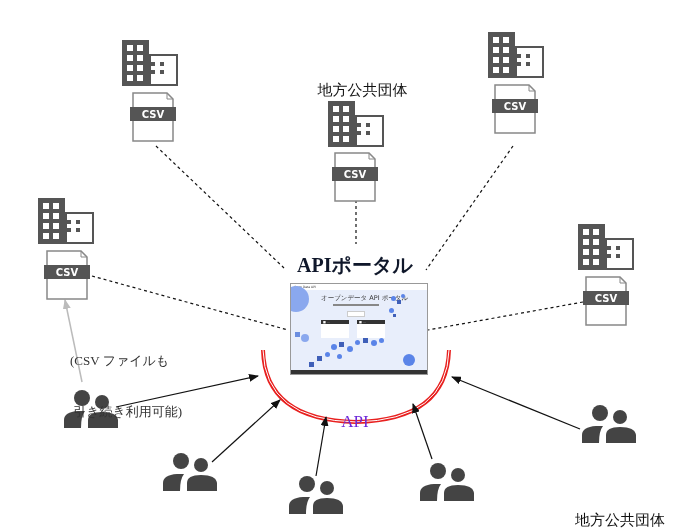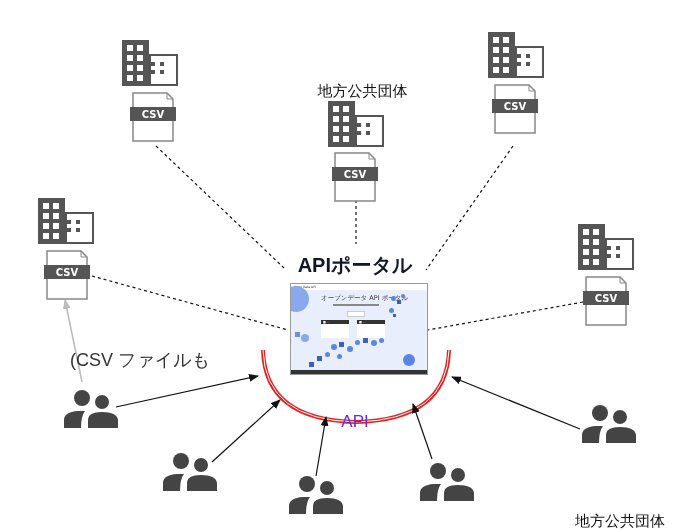--- a/index.html
+++ b/index.html
@@ -1,22 +1,22 @@
 <!DOCTYPE html>
 <html><head>
 <meta charset="utf-8">
 <style>
   html, body { margin:0; padding:0; background:#fff; }
   body { width:699px; height:531px; position:relative; overflow:hidden;
          font-family:"DejaVu Sans", sans-serif; }
   svg#diagram { position:absolute; left:0; top:0; }
-  .lbl { position:absolute; font-family:Liberation Sans, sans-serif; color:#111; text-align:center; white-space:pre; }
+  .lbl { position:absolute; font-family:Liberation Serif, serif; color:#111; text-align:center; white-space:pre; }
   .provider-label { left:290px; top:38px; width:145px; font-size:15px; line-height:21px; }
   .dev-label { left:550px; top:468px; width:140px; font-size:15px; line-height:21px; }
-  .csv-note { left:70px; top:318px; width:150px; font-size:18px; line-height:17px; color:#333; text-align:left; }
+  .csv-note { left:70px; top:318px; width:150px; font-size:13px; line-height:17px; color:#333; text-align:left; }
   .portal-title { left:285px; top:252px; width:140px; font-size:20px; font-weight:bold; color:#0f172a; text-align:center; }
   .api-label { left:330px; top:412px; width:50px; font-size:17px; color:#6d28d9; text-align:center; }
 
   
   .portal { position:absolute; left:290px; top:283px; width:136px; height:90px; background:#e8eefb; border:1px solid #999; overflow:hidden; }
   .portal .top { height:6px; background:#fff; font-size:3px; color:#333; padding-left:3px; line-height:6px; }
   .portal .hero { position:absolute; left:30px; top:10px; font-size:6.5px; color:#333; white-space:nowrap; }
   .portal .sub { position:absolute; left:42px; top:20px; width:46px; height:2px; background:#888; }
   .portal .btn { position:absolute; left:56px; top:27px; width:16px; height:4px; background:#fff; border:1px solid #ccc; }
   .portal .card { position:absolute; top:36px; width:28px; height:18px; background:#fff; }
@@ -131,20 +131,21 @@
 </svg>
 
 <div class="lbl provider-label">
   <div>地方公共団体</div>
 </div>
 
 <div class="lbl portal-title">APIポータル</div>
 
 <div class="lbl csv-note">
   <div>(CSV ファイルも</div>
+  <div> 引き続き利用可能)</div>
 </div>
 
 <div class="lbl api-label">API</div>
 
 <div class="lbl dev-label">
   <div>地方公共団体</div>
   
 </div>
 
 <div class="portal">

